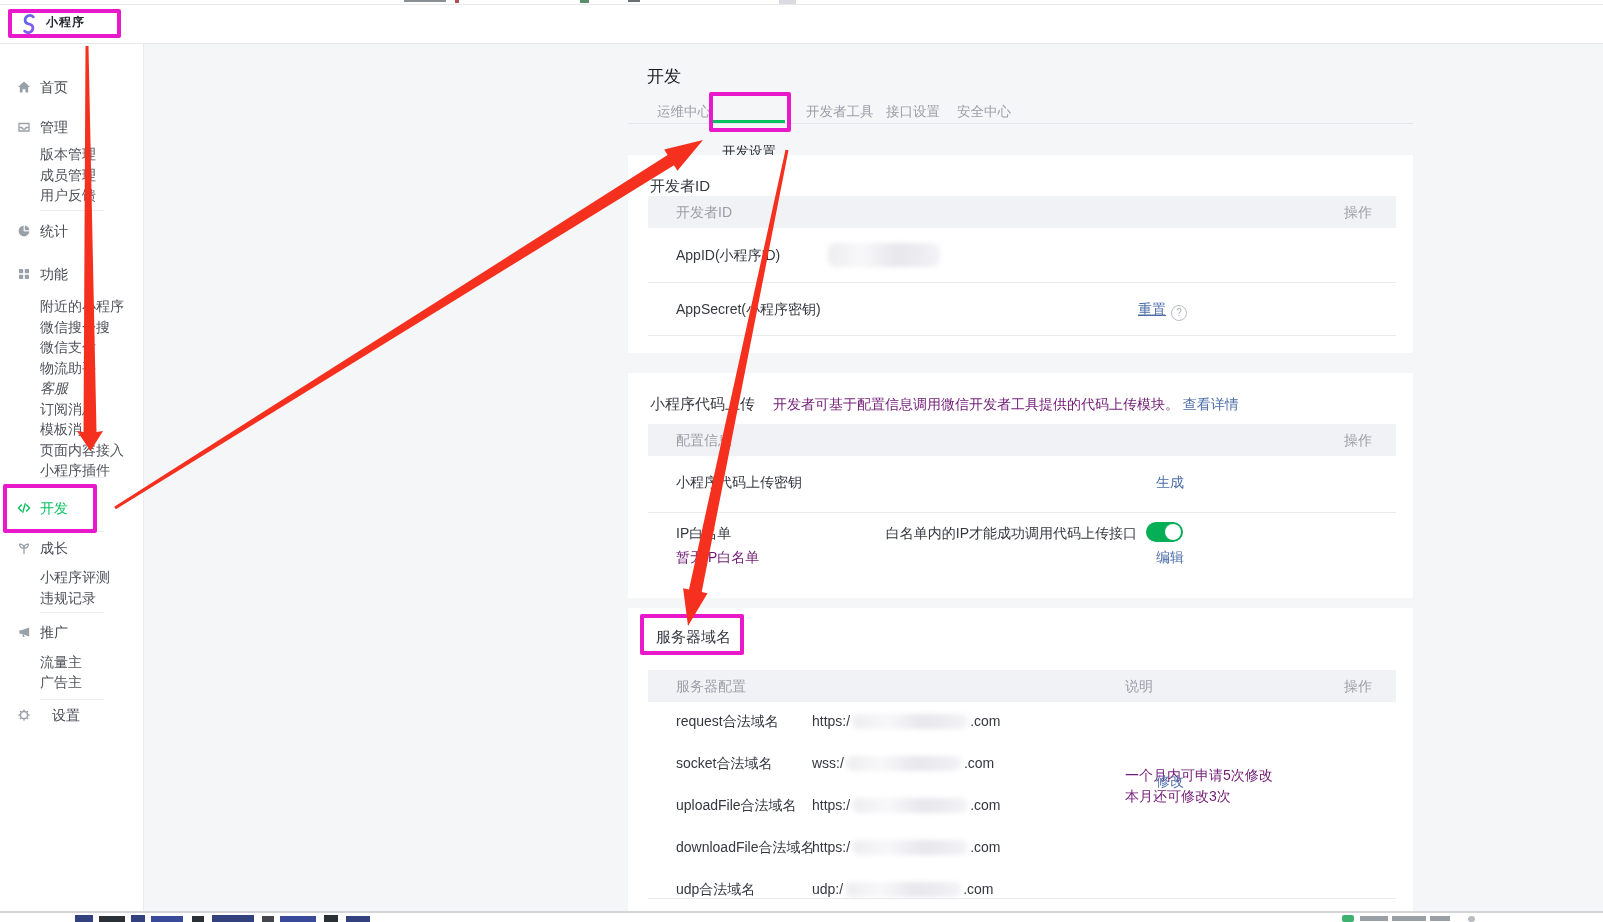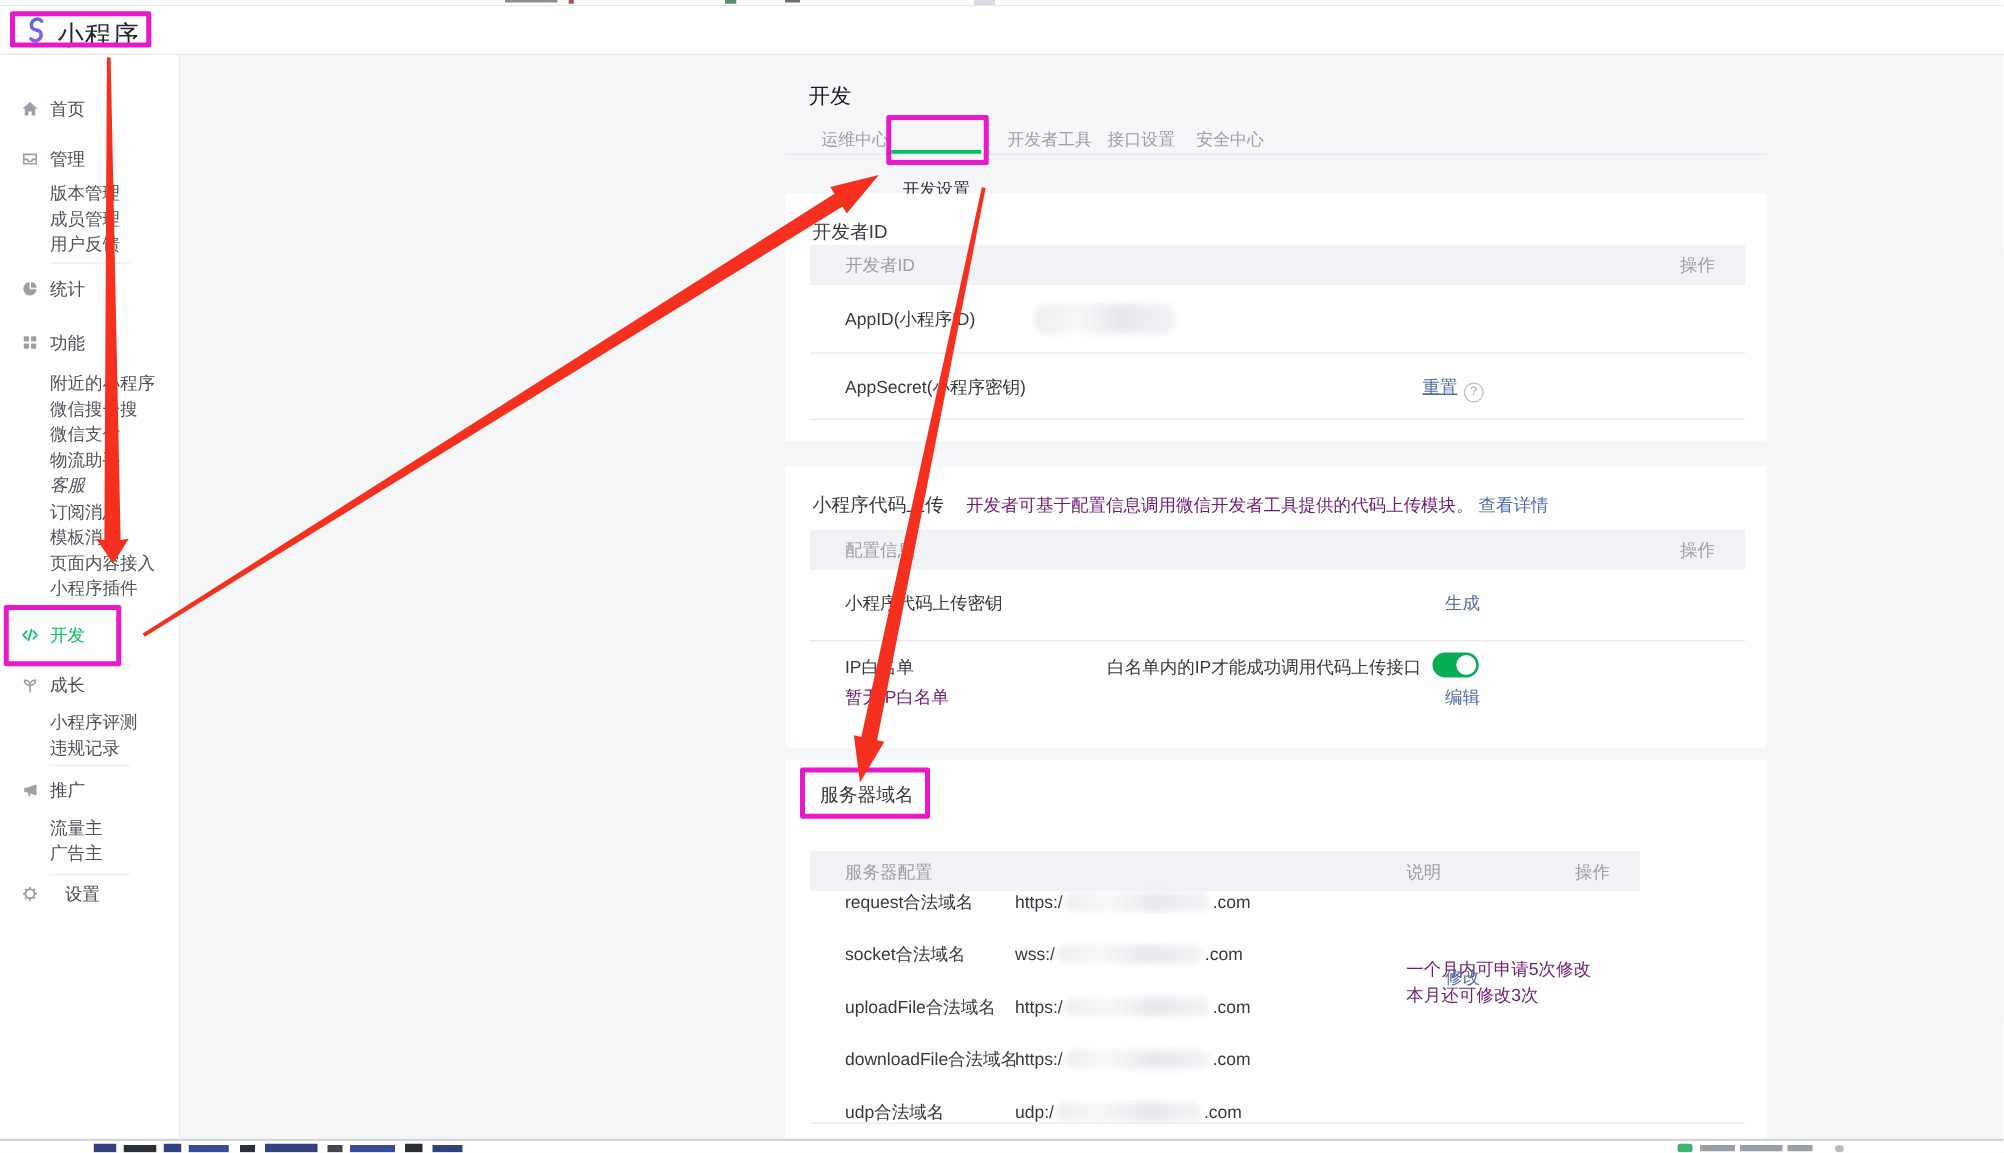--- a/index.html
+++ b/index.html
@@ -46,21 +46,21 @@
       <svg width="22" height="22" viewBox="0 0 22 22">
         <defs>
             <linearGradient id="lg" x1="0" y1="0" x2="1" y2="1">
           <stop offset="0" stop-color="#5a66e8"></stop>
               <stop offset="1" stop-color="#8b5cf0"></stop>
         </linearGradient>
           </defs>
         <path d="M15.3 3.9 A4.7 4.7 0 0 0 7.1 7.2 C7.1 10.1 9.4 10.7 11 11 C12.6 11.3 14.9 11.9 14.9 14.8 A4.7 4.7 0 0 1 6.7 18.1" stroke="url(#lg)" stroke-width="2.7" fill="none" stroke-linecap="round"></path>
       </svg>
     </span>
-    <span class="abs" style="left:46px;top:9px;font-size:21px;color:#24282e;letter-spacing:1px;">小程序</span>
+    <span class="abs" style="left:46px;top:9px;font-size:12px;color:#24282e;letter-spacing:1px;font-weight:bold;">小程序</span>
   </header>
 
   <div class="abs" style="left:144px;top:44px;width:1459px;height:867px;background:#f5f6f8;"></div>
   <div class="abs" style="left:143px;top:44px;width:1px;height:867px;background:#ebebef;"></div>
 
   <nav>
     <span class="nicon" style="top:80px;">
       <svg width="14" height="14" viewBox="0 0 14 14">
           <path d="M7 1.6 L13 7 H11.2 V12.4 H8.4 V9.2 H5.6 V12.4 H2.8 V7 H1 Z" fill="#9aa0a8"></path>
         </svg></span>
@@ -180,21 +180,21 @@
     <div class="rowdiv" style="left:20px;top:139px;width:748px;"></div>
     <div class="txt dark" style="left:48px;top:150px;">IP白名单</div>
     <span class="txt dark" style="right:276px;top:150px;">白名单内的IP才能成功调用代码上传接口</span>
     <span class="toggle" style="right:230px;top:149px;"></span>
     <div class="txt gray" style="left:48px;top:174px;">暂无IP白名单</div>
     <span class="txt lnk" style="right:229px;top:174px;">编辑</span>
   </section>
 
   <section class="card" style="left:628px;top:608px;width:785px;height:304px;">
     <div class="txt dark" style="left:28px;top:19px;font-size:15px;">服务器域名</div>
-    <div class="thead" style="left:20px;top:73px;width:664px;">
+    <div class="thead" style="left:20px;top:62px;width:748px;">
       <span class="abs" style="left:28px;">服务器配置</span>
       <span class="abs" style="left:477px;">说明</span>
       <span class="abs" style="right:24px;">操作</span>
     </div>
 
     <div class="txt dark" style="left:48px;top:103px;">request合法域名</div>
     <div class="txt dark" style="left:184px;top:103px;display:flex;align-items:center;">
       <span>https:/</span>
       <span class="blob" style="display:inline-block;width:116px;height:15px;margin:0 2px;"></span>
       <span>.com</span>

